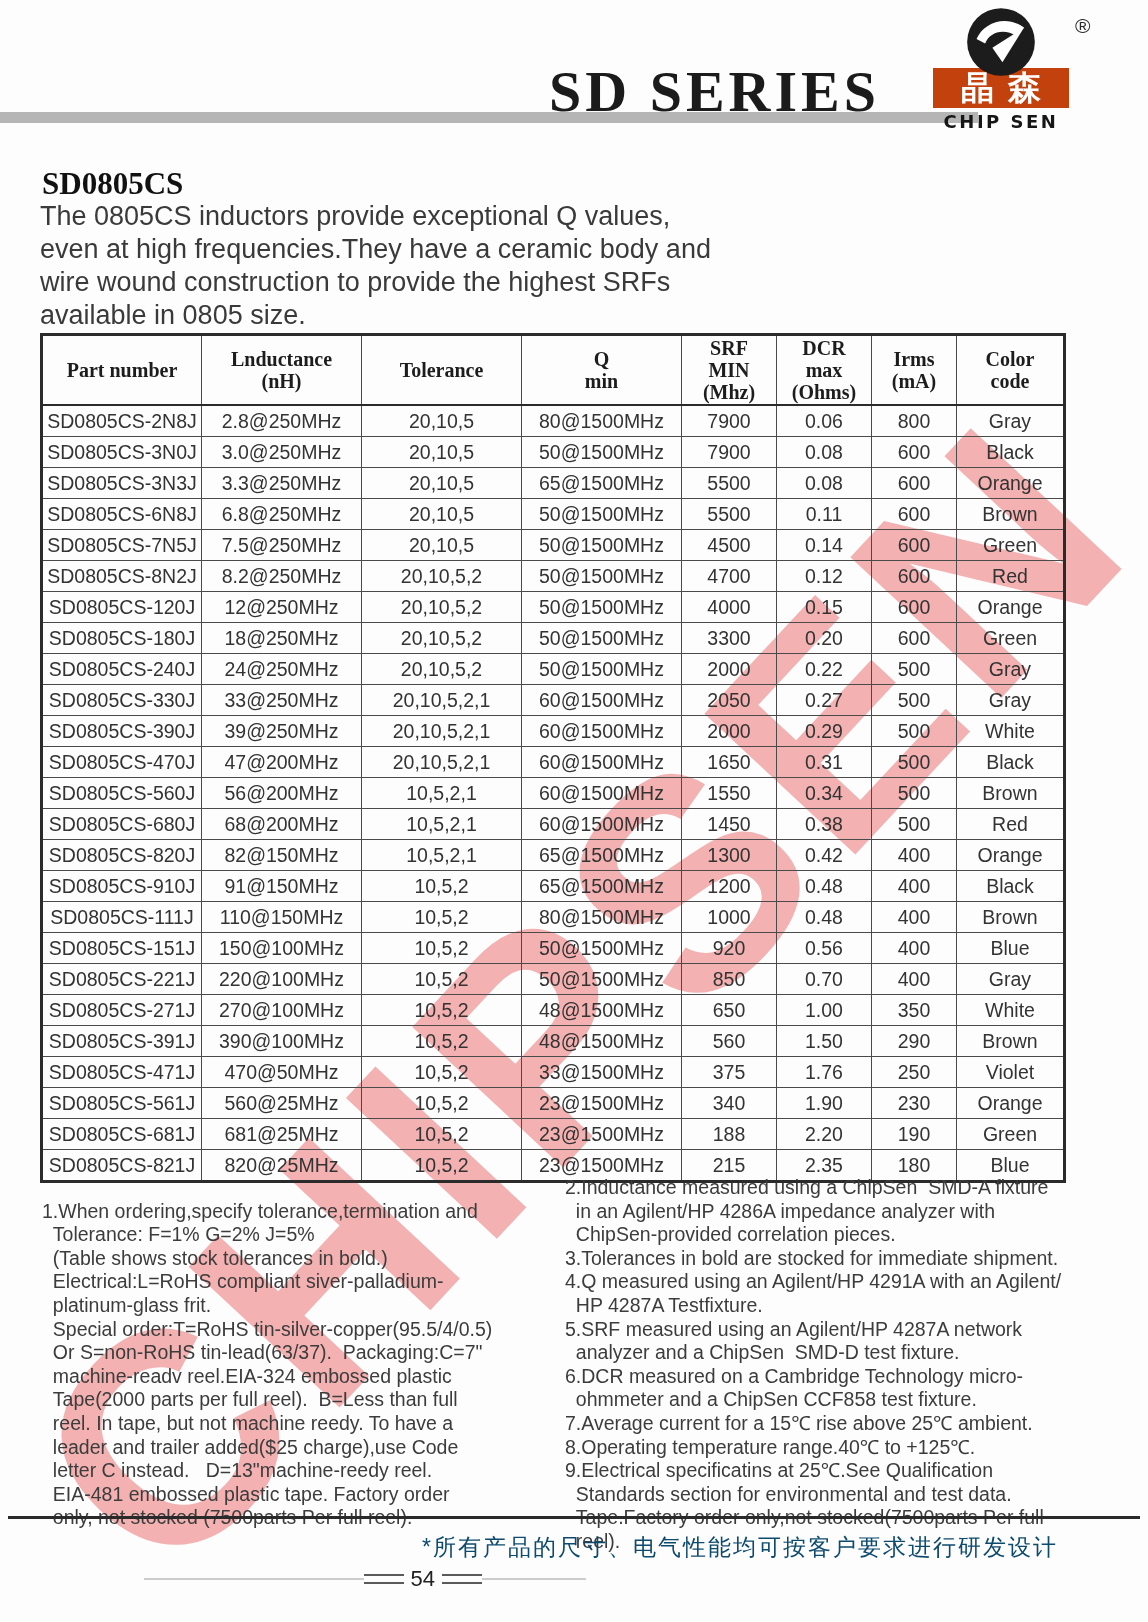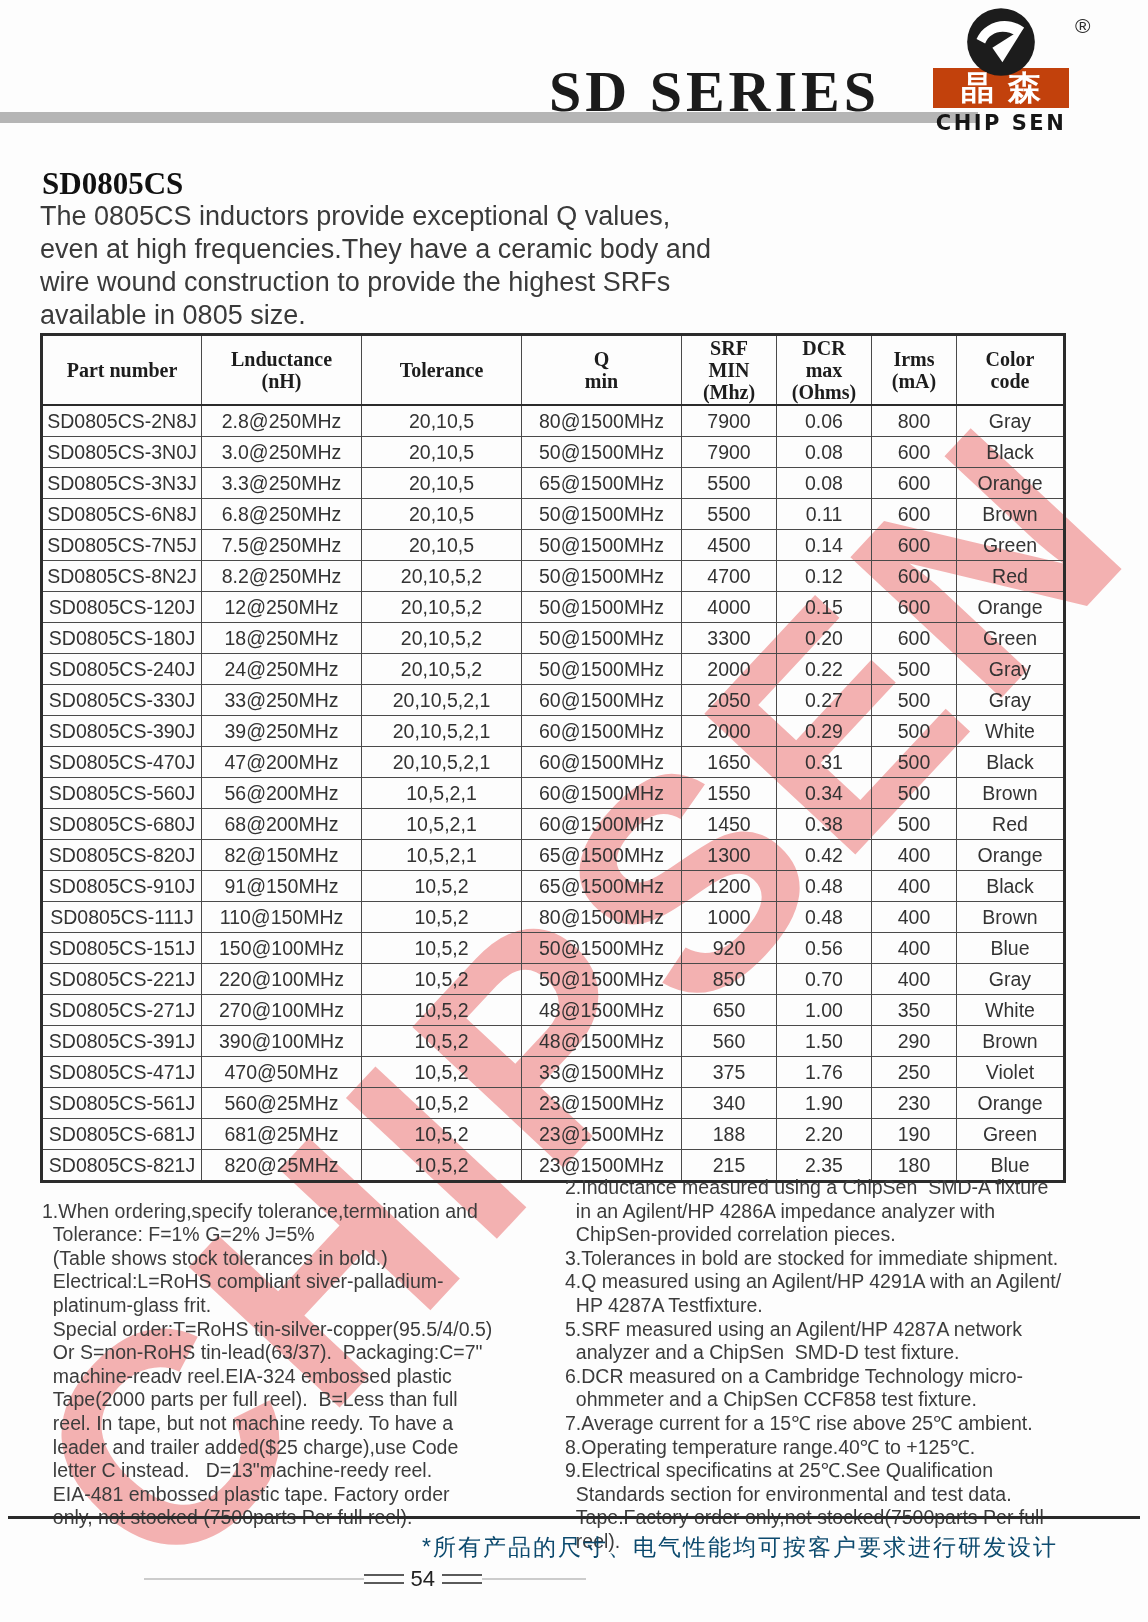--- a/index.html
+++ b/index.html
@@ -25,21 +25,21 @@
   .gray-bar{position:absolute;top:112px;left:0;width:978px;height:11px;background:#b5b5b5;}
   .logo{position:absolute;left:933px;top:6px;width:136px;}
   .logo-reg{position:absolute;left:142px;top:8px;font-size:21px;color:#2b2b2b;}
   .logo-circle{width:72px;height:72px;margin:0 auto;display:block;}
   .logo-rect{
     margin-top:-10px;height:40px;background:#c2410c;color:#fff;
     display:flex;align-items:center;justify-content:center;
     font-size:33px;font-weight:bold;letter-spacing:14px;text-indent:14px;
   }
   .logo-latin{
-    margin-top:3px;text-align:center;font-weight:bold;font-size:21px;
+    margin-top:3px;text-align:center;font-weight:bold;font-size:18px;
     letter-spacing:2.5px;color:#161616;white-space:nowrap;
     font-family:"DejaVu Sans",sans-serif;
   }
   
   .product-title{
     position:absolute;left:42px;top:166px;
     font-family:"Liberation Serif",serif;font-weight:bold;font-size:31px;color:#111;
   }
   .product-desc{
     position:absolute;left:40px;top:200px;width:700px;

